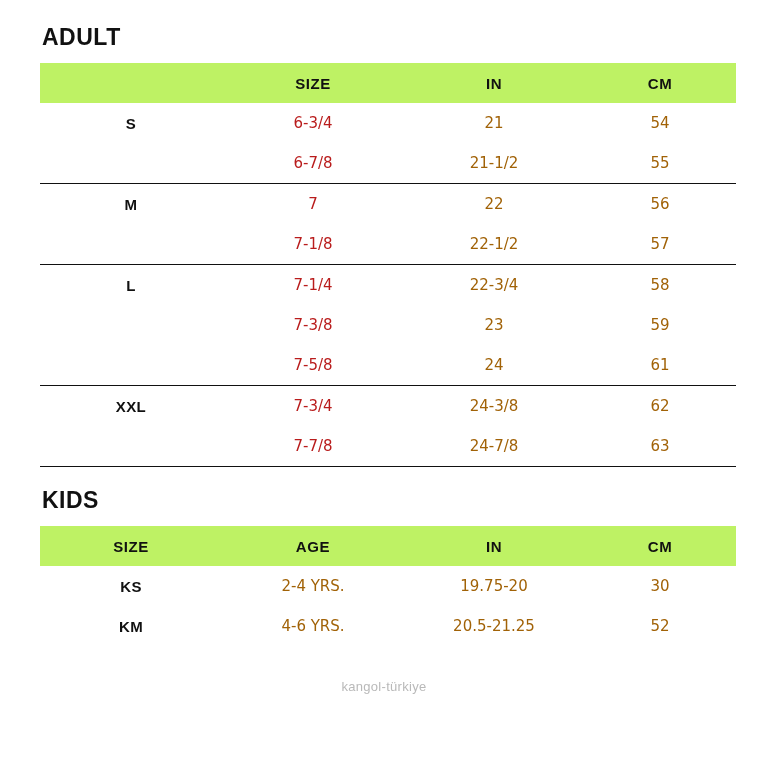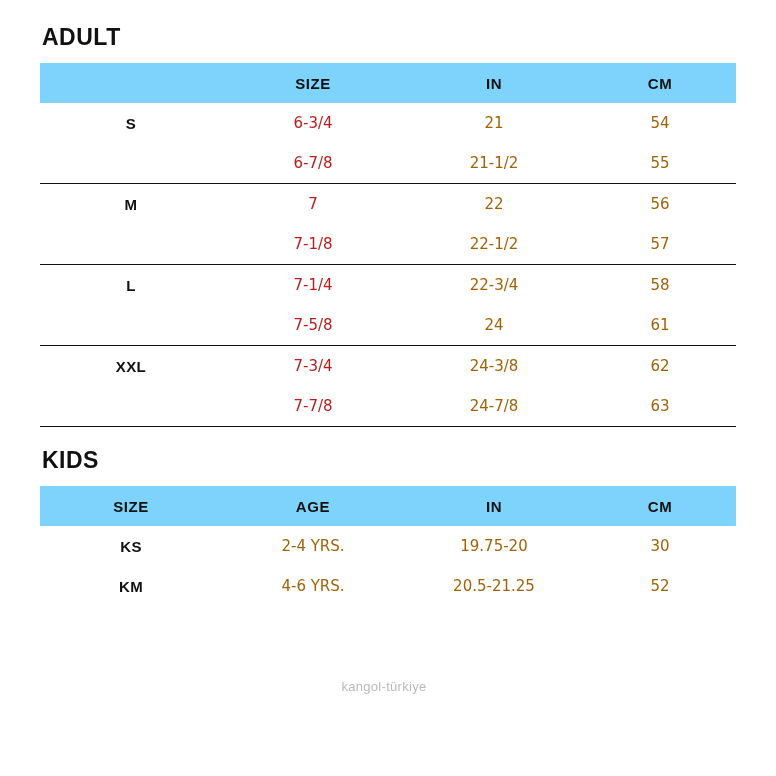--- a/index.html
+++ b/index.html
@@ -36,21 +36,21 @@
   }
   table.size-table th,
   table.size-table td {
     text-align: center;
     font-size: 15px;
     padding: 0;
     height: 40px;
     vertical-align: middle;
   }
   .hdr-row th {
-    background: #7dd3fc;
+    background: #bef264;
     font-weight: bold;
     font-size: 15px;
     letter-spacing: 0.6px;
     color: #111111;
     height: 38px;
   }
   .col-label { width: 182px; }
   .col-b { width: 182px; }
   .col-c { width: 180px; }
   .col-d { width: 152px; }
@@ -138,20 +138,26 @@
         <td class="rowlabel"></td>
         <td class="frac">7-1/8</td>
         <td class="val">22-1/2</td>
         <td class="val">57</td>
       </tr>
       <tr class="group-top">
         <td class="rowlabel">L</td>
         <td class="frac">7-1/4</td>
         <td class="val">22-3/4</td>
         <td class="val">58</td>
+      </tr>
+      <tr>
+        <td class="rowlabel"></td>
+        <td class="frac">7-3/8</td>
+        <td class="val">23</td>
+        <td class="val">59</td>
       </tr>
       <tr>
         <td class="rowlabel"></td>
         <td class="frac">7-5/8</td>
         <td class="val">24</td>
         <td class="val">61</td>
       </tr>
       <tr class="group-top">
         <td class="rowlabel">XXL</td>
         <td class="frac">7-3/4</td>

